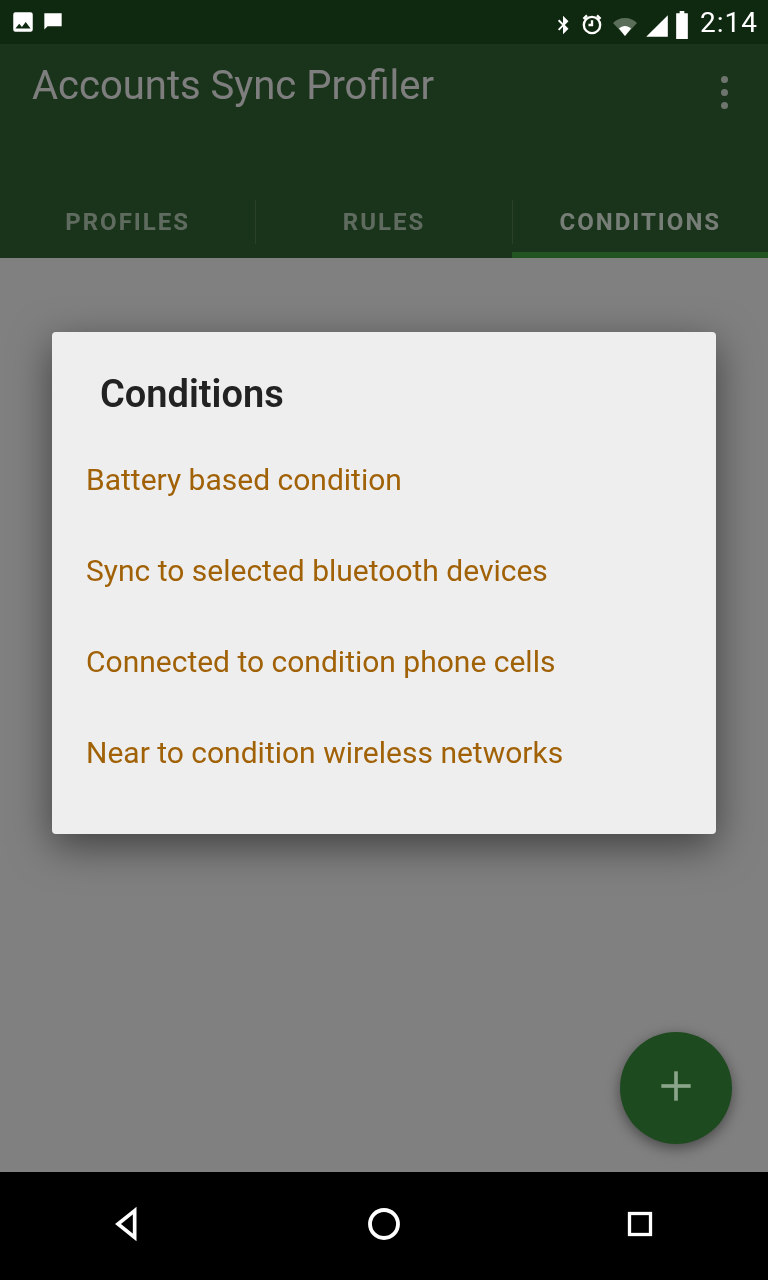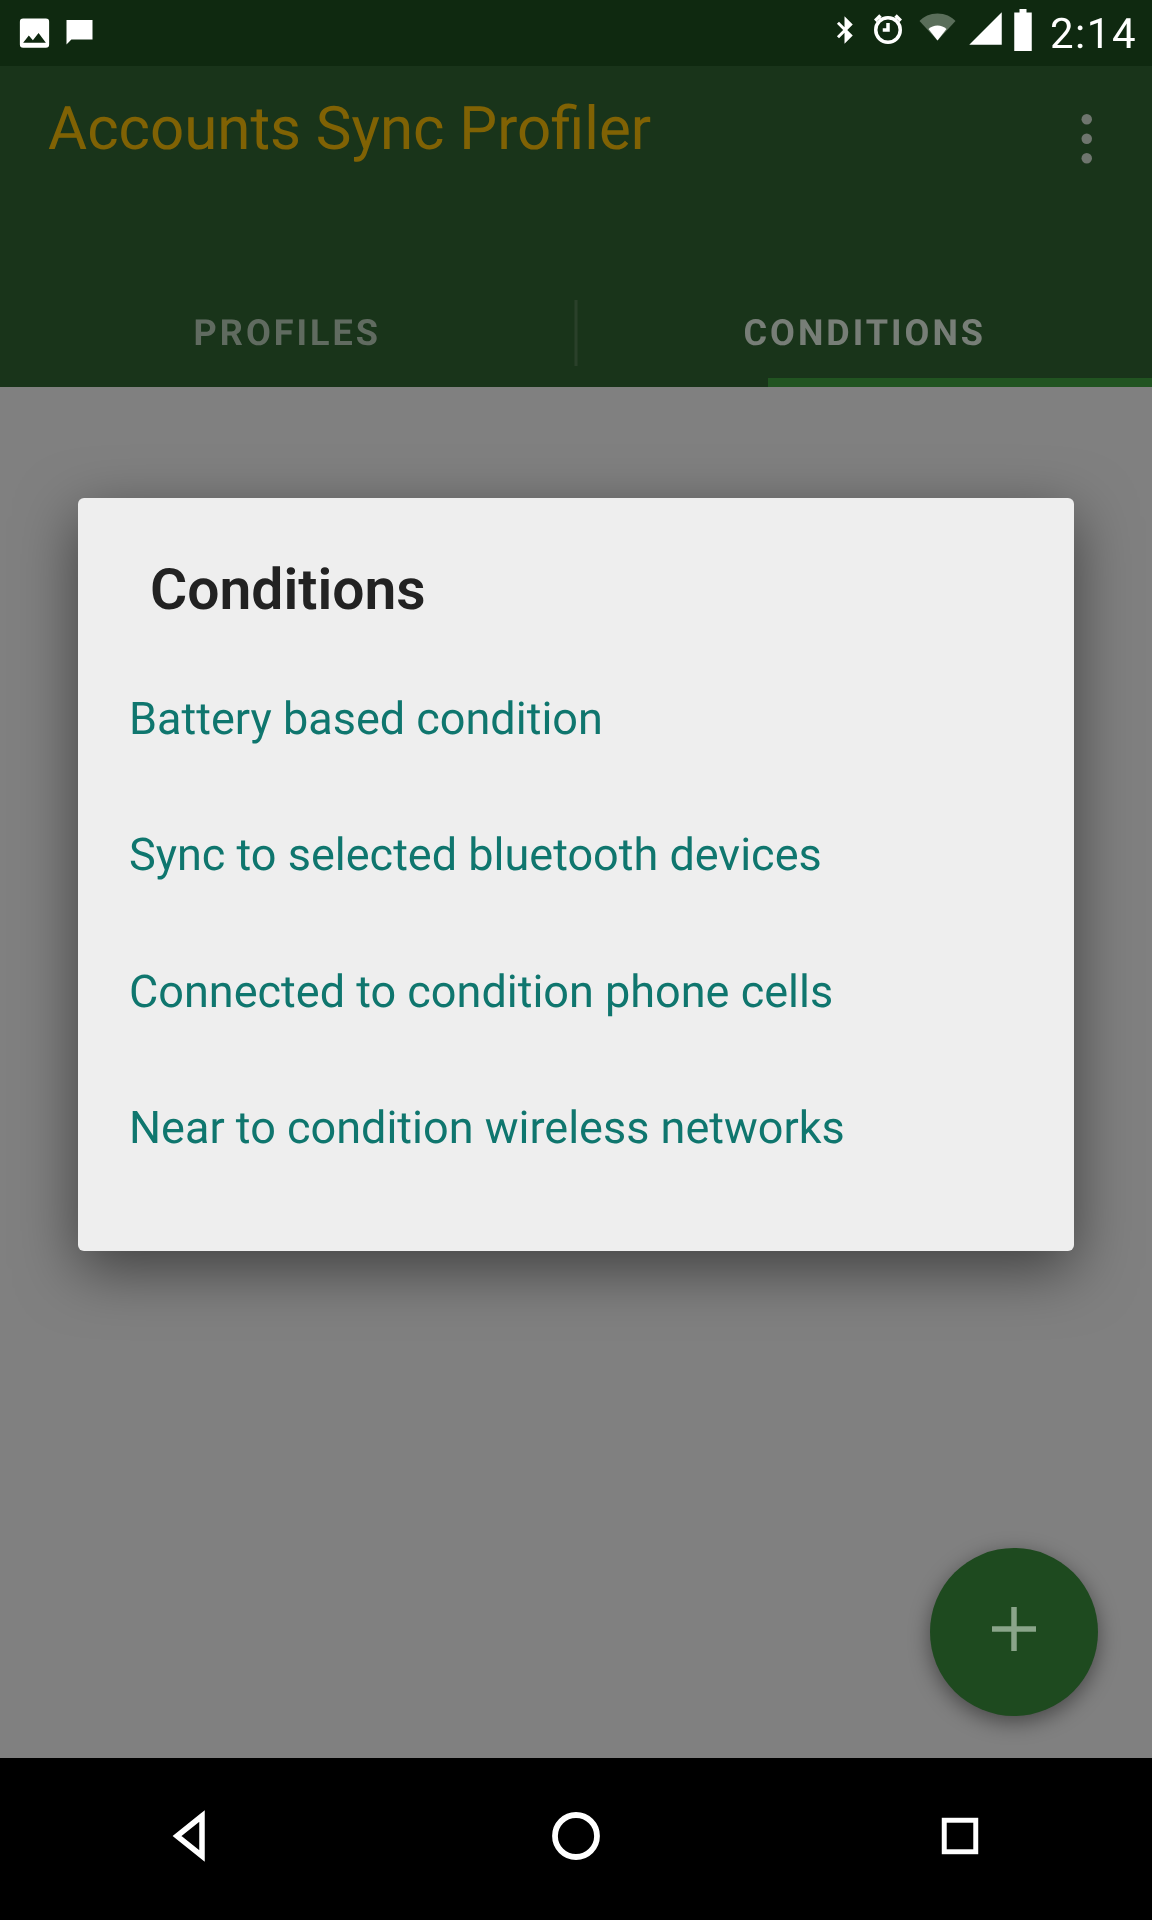--- a/index.html
+++ b/index.html
@@ -6,37 +6,37 @@
   html, body { width: 768px; height: 1280px; overflow: hidden; font-family: Roboto, "Helvetica Neue", Arial, sans-serif; }
   body { background: #9b9b9b; position: relative; }
 
   
   .statusbar {
     position: absolute; top: 0; left: 0; width: 100%; height: 44px;
     background: #0f2910; 
     display: flex; align-items: center; justify-content: space-between;
     padding: 0 10px; color: #ffffff;
   }
-  .statusbar-left, .statusbar-right { display: flex; align-items: flex-start; gap: 4px; }
+  .statusbar-left, .statusbar-right { display: flex; align-items: flex-end; gap: 4px; }
   .statusbar .icon { display: inline-flex; align-items: center; justify-content: center; }
   .statusbar svg { fill: #ffffff; }
   .clock { font-size: 28px; font-weight: 400; letter-spacing: 1px; margin-left: 6px; }
 
   
   .appbar {
     position: absolute; top: 44px; left: 0; width: 100%; height: 214px;
     background: #2f5f30; 
   }
   .dim-overlay-appbar {
     position: absolute; inset: 0;
     background: rgba(0,0,0,0.45); 
   }
   .app-title {
     position: absolute; top: 18px; left: 32px;
-    font-size: 40px; color: #eab308; font-weight: 400;
+    font-size: 40px; color: #e5e5e5; font-weight: 400;
   }
   .overflow {
     position: absolute; top: 28px; right: 28px;
     width: 32px; height: 40px; display: flex; flex-direction: column;
     align-items: center; justify-content: center; gap: 6px;
   }
   .overflow span {
     width: 7px; height: 7px; border-radius: 50%; background: #c8d5c8;
   }
   .tabs {
@@ -80,21 +80,21 @@
   .dialog {
     position: absolute; left: 52px; right: 52px; top: 332px;
     background: #eeeeee; border-radius: 4px;
     box-shadow: 0 12px 40px rgba(0,0,0,0.5);
     padding: 40px 0 36px 0;
   }
   .dialog-title {
     font-size: 38px; font-weight: 600; color: #222; padding: 0 48px 18px 48px;
   }
   .dialog-item {
-    font-size: 30px; color: #0f766e; padding: 28px 34px;
+    font-size: 30px; color: #a16207; padding: 28px 34px;
   }
 
   
   .navbar {
     position: absolute; bottom: 0; left: 0; width: 100%; height: 108px;
     background: #000000; display: flex; align-items: center; justify-content: space-around;
   }
   .navbtn { width: 120px; height: 60px; display:flex; align-items:center; justify-content:center; }
   .navbtn svg { stroke: #ffffff; fill: none; }
 </style>
@@ -153,20 +153,23 @@
   <div class="overflow">
     <span></span>
       <span></span>
       <span></span>
   </div>
   <div class="tabs">
     <div class="tab">
       <span>PROFILES</span>
     </div>
     <div class="tab-sep"></div>
+    <div class="tab">
+      <span>RULES</span>
+    </div>
     <div class="tab-sep"></div>
     <div class="tab active">
       <span>CONDITIONS</span>
     </div>
     <div class="tab-indicator"></div>
   </div>
   <div class="dim-overlay-appbar"></div>
 </div>
 
 <div class="content">

